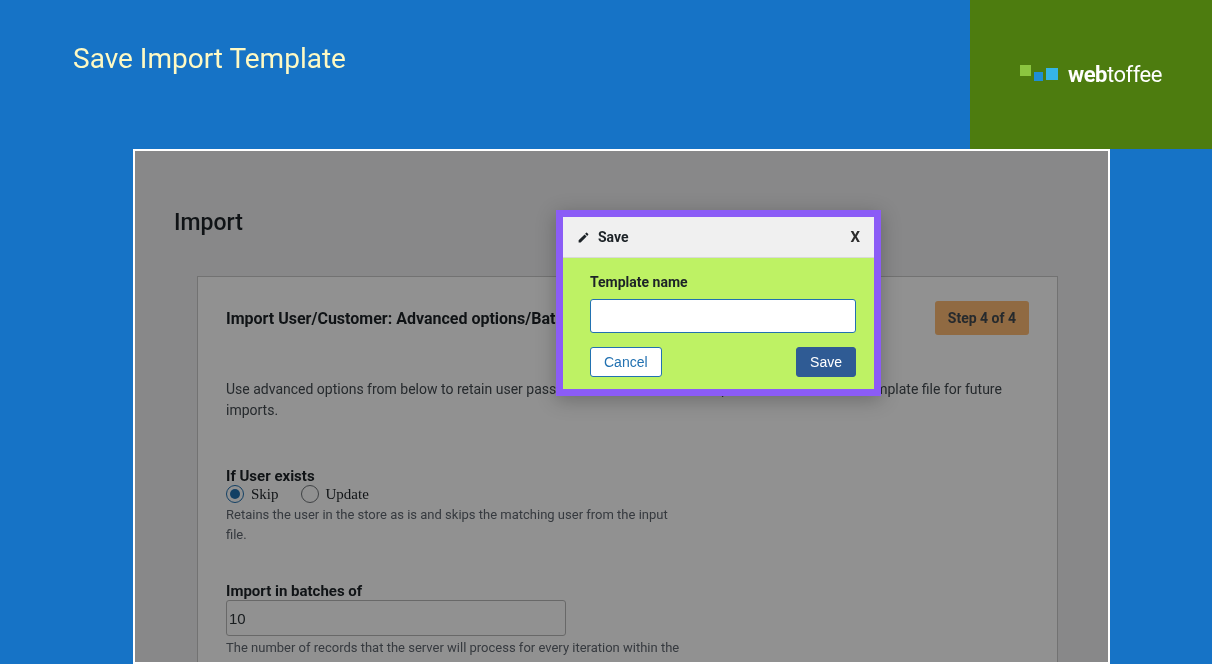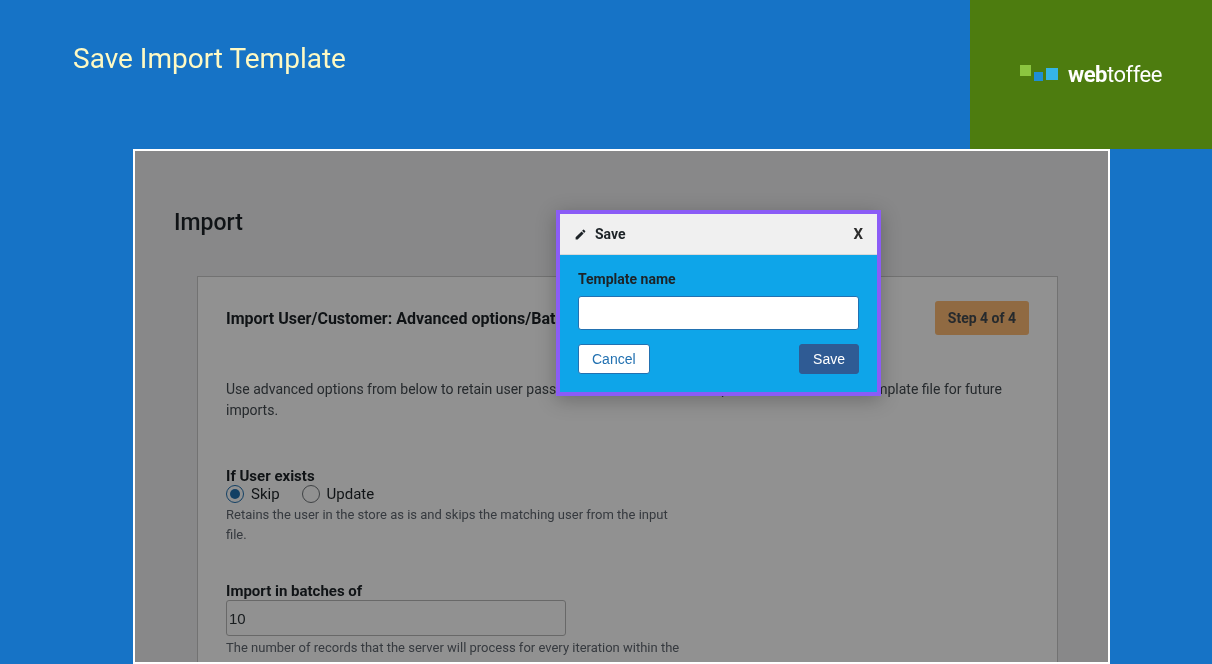--- a/index.html
+++ b/index.html
@@ -23,37 +23,37 @@
   .panel { position: absolute; left: 62px; top: 125px; width: 861px; background: #fff; border: 1px solid #c8c8c8; padding: 24px 28px 30px 28px; }
   .panel-head { display: flex; justify-content: space-between; align-items: center; }
   .panel-head-title { font-size: 16px; font-weight: 700; color: #1d2327; }
   .step-badge { background: #fdba74; color: #434a50; font-weight: 700; font-size: 14px; padding: 9px 13px; border-radius: 3px; }
   .panel-desc { margin-top: 44px; font-size: 14px; color: #434a50; line-height: 1.5; max-width: 820px; }
 
   .form-row { display: flex; align-items: flex-start; margin-top: 44px; flex-direction: column; }
   .form-row + .form-row { margin-top: 36px; }
   .form-label { width: 335px; font-size: 15px; font-weight: 700; color: #1d2327; padding-top: 2px; }
   .form-control { flex: 1; }
-  .radio-line { display: flex; align-items: center; gap: 22px; font-size: 15px; color: #1d2327; }
+  .radio-line { display: flex; align-items: center; gap: 22px; font-size: 15px; color: #1d2327; font-family: Liberation Serif, serif; }
   .radio-opt { display: flex; align-items: center; gap: 7px; }
   .radio-dot { width: 18px; height: 18px; border: 1.5px solid #707579; border-radius: 50%; display: flex; align-items: center; justify-content: center; background: #fff; }
   .radio-dot.checked { border-color: #2271b1; }
   .radio-dot.checked::after { content: ""; width: 10px; height: 10px; background: #2271b1; border-radius: 50%; }
   .helper { margin-top: 2px; font-size: 13px; color: #606770; line-height: 1.5; max-width: 460px; }
   .num-input { width: 340px; height: 36px; border: 1px solid #b8b8b8; border-radius: 3px; padding: 0 2px; font-size: 15px; color: #2c3338; background: #fff; }
 
   
   .dim { position: absolute; inset: 0; background: rgba(0,0,0,0.43); }
 
   
-  .modal { position: absolute; left: 421px; top: 59px; width: 325px; background: #0ea5e9; border: 4px solid #8b5cf6; box-shadow: 0 4px 18px rgba(0,0,0,0.25); }
+  .modal { position: absolute; left: 421px; top: 59px; width: 325px; background: #bef264; border: 7px solid #8b5cf6; box-shadow: 0 4px 18px rgba(0,0,0,0.25); }
   .modal-head { display: flex; align-items: center; justify-content: space-between; background: #f0f0f0; border-bottom: 1px solid #d9d9d9; padding: 11px 14px; }
   .modal-head-left { display: flex; align-items: center; gap: 8px; font-size: 14px; font-weight: 700; color: #1d2327; }
   .modal-close { font-size: 15px; font-weight: 700; color: #2c2c2c; cursor: pointer; }
-  .modal-body { padding: 16px 18px 18px 18px; }
+  .modal-body { padding: 16px 18px 12px 18px; margin-left: 9px; }
   .modal-label { font-size: 14px; font-weight: 700; color: #1d2327; margin-bottom: 9px; }
   .modal-input { width: 100%; height: 34px; border: 1.5px solid #2271b1; border-radius: 3px; padding: 0 8px; font-size: 14px; outline: none; }
   .modal-actions { display: flex; justify-content: space-between; gap: 8px; margin-top: 14px; }
   .btn { font-size: 14px; padding: 6px 13px; border-radius: 3px; cursor: pointer; }
   .btn-secondary { background: #fff; color: #2271b1; border: 1px solid #2271b1; }
   .btn-primary { background: #2f5b94; color: #fff; border: 1px solid #2f5b94; font-weight: 500; }
   .pencil { width: 13px; height: 13px; }
 </style>
 </head>
 <body>

